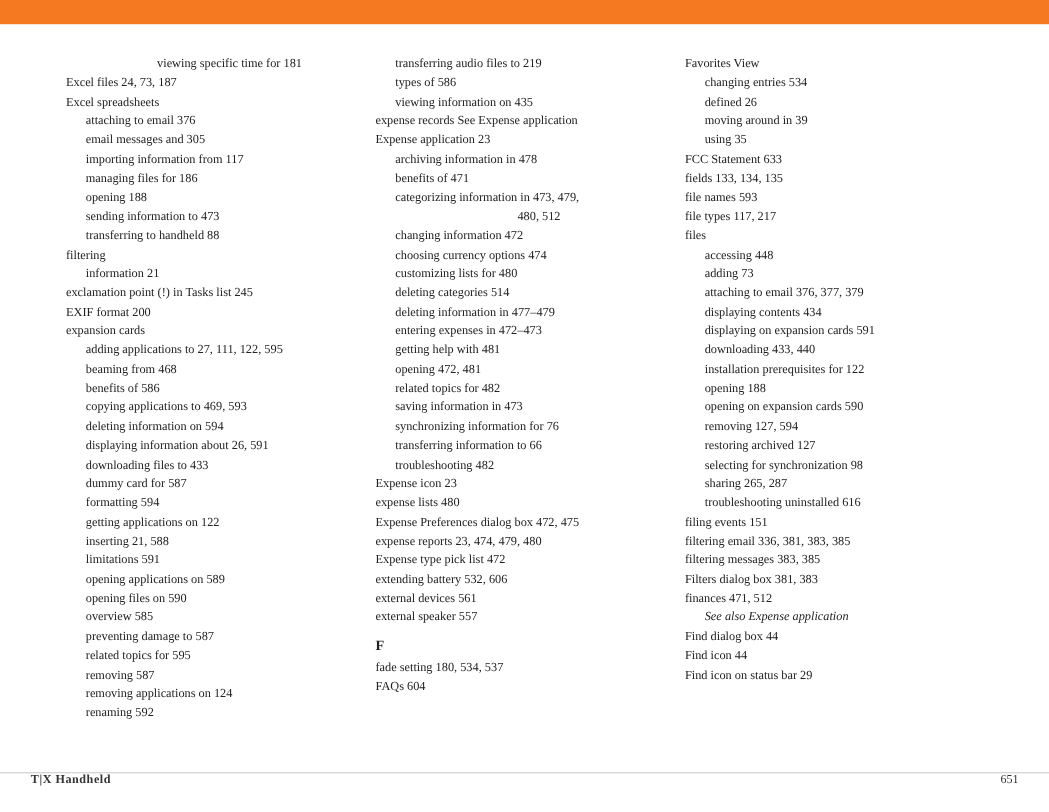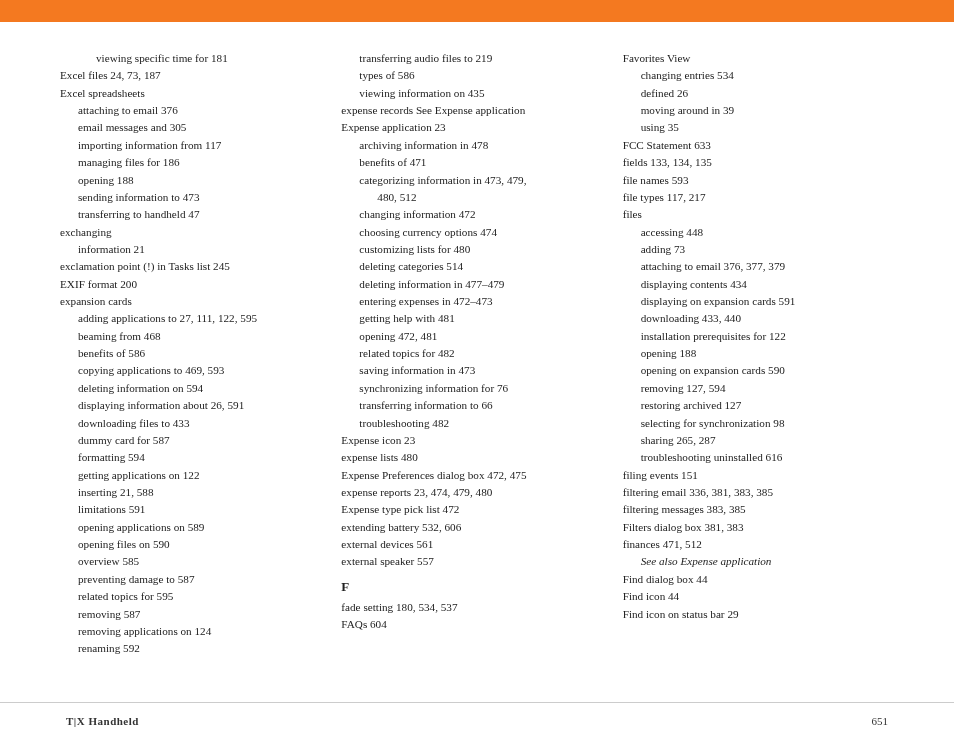--- a/index.html
+++ b/index.html
@@ -45,20 +45,21 @@
       font-weight: normal;
       display: block;
     }
     .sub-entry {
       display: block;
       padding-left: 18px;
     }
     .sub-sub-entry {
       display: block;
       padding-left: 36px;
+      text-align: center;
     }
     .section-letter {
       font-weight: bold;
       font-size: 13px;
       margin-top: 6px;
       margin-bottom: 2px;
       display: block;
     }
     .see-also {
       font-style: italic;
@@ -66,23 +67,22 @@
       display: block;
     }
     .footer {
       position: absolute;
       bottom: 0;
       left: 0;
       right: 0;
       height: 36px;
       border-top: 1px solid #ccc;
       display: flex;
-      align-items: center;
       justify-content: space-between;
-      padding: 0 66px;
+      padding: 0 28px;
       font-size: 11px;
       color: #333;
     }
     .footer-title {
       font-weight: bold;
       letter-spacing: 0.5px;
     }
     .footer-page {
       font-size: 11px;
       margin-left: 16px;
@@ -98,22 +98,22 @@
   <div class="column" id="col1-render">
       <span class="sub-sub-entry">viewing specific time for 181</span>
       <span class="main-entry">Excel files 24, 73, 187</span>
       <span class="main-entry">Excel spreadsheets</span>
       <span class="sub-entry">attaching to email 376</span>
       <span class="sub-entry">email messages and 305</span>
       <span class="sub-entry">importing information from 117</span>
       <span class="sub-entry">managing files for 186</span>
       <span class="sub-entry">opening 188</span>
       <span class="sub-entry">sending information to 473</span>
-      <span class="sub-entry">transferring to handheld 47</span>
-      <span class="main-entry">exchanging</span>
+      <span class="sub-entry">transferring to handheld 88</span>
+      <span class="main-entry">filtering</span>
       <span class="sub-entry">information 21</span>
       <span class="main-entry">exclamation point (!) in Tasks list 245</span>
       <span class="main-entry">EXIF format 200</span>
       <span class="main-entry">expansion cards</span>
       <span class="sub-entry">adding applications to 27, 111, 122, 595</span>
       <span class="sub-entry">beaming from 468</span>
       <span class="sub-entry">benefits of 586</span>
       <span class="sub-entry">copying applications to 469, 593</span>
       <span class="sub-entry">deleting information on 594</span>
       <span class="sub-entry">displaying information about 26, 591</span>

